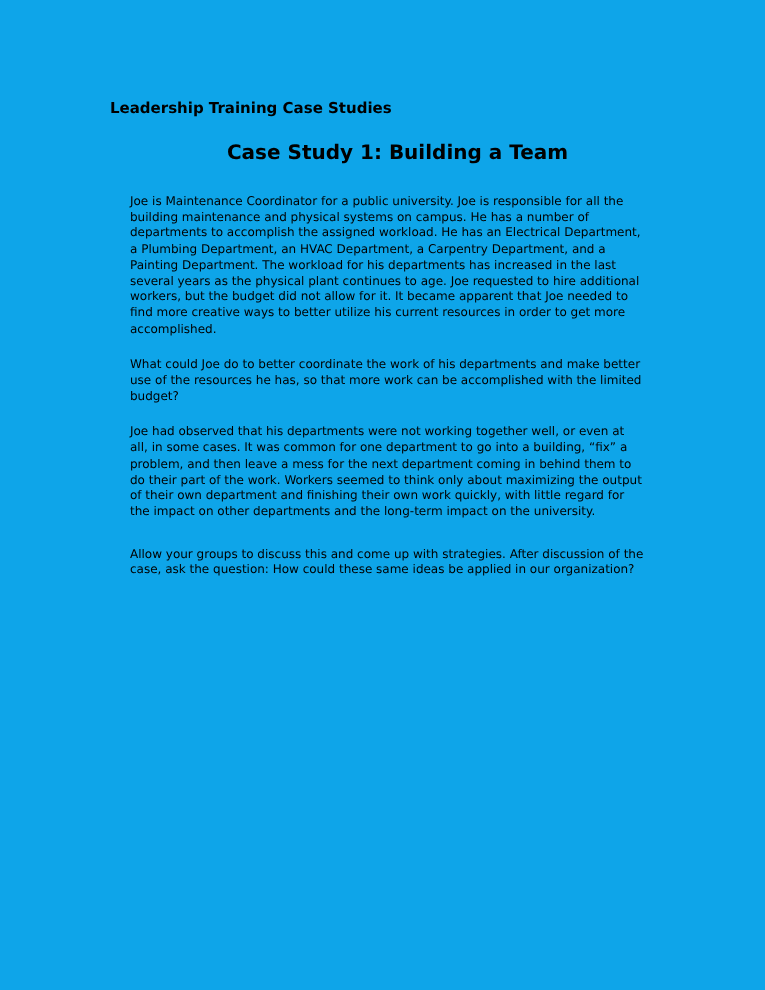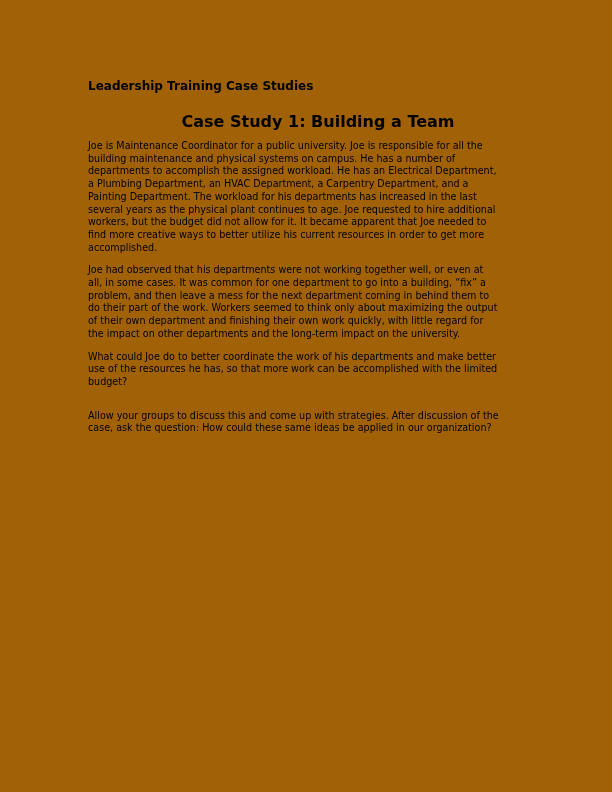--- a/index.html
+++ b/index.html
@@ -4,21 +4,21 @@
 <style>
   html, body {
     margin: 0;
     padding: 0;
     background: #ffffff;
   }
   .page {
     position: relative;
     width: 612px;
     height: 792px;
-    background: #a16207;
+    background: #0ea5e9;
     color: #000000;
     font-family: "DejaVu Sans", "Liberation Sans", sans-serif;
     overflow: hidden;
   }
   .doc-header {
     position: absolute;
     left: 88px;
     top: 79px;
     font-size: 12px;
     font-weight: bold;
@@ -36,21 +36,21 @@
     white-space: pre;
   }
   .doc-body {
     position: absolute;
     left: 88px;
     top: 140px;
     font-size: 9.6px;
     line-height: 12.7px;
   }
   .para {
-    margin: 0;
+    margin: 16px;
     white-space: pre;
   }
   .para-2, .para-3 {
     margin-top: 10px;
   }
   .para-4 {
     margin-top: 21px;
   }
 </style>
 </head>
@@ -62,25 +62,25 @@
   <div class="doc-body">
     <p class="para para-1">Joe is Maintenance Coordinator for a public university. Joe is responsible for all the
 building maintenance and physical systems on campus. He has a number of
 departments to accomplish the assigned workload. He has an Electrical Department,
 a Plumbing Department, an HVAC Department, a Carpentry Department, and a
 Painting Department. The workload for his departments has increased in the last
 several years as the physical plant continues to age. Joe requested to hire additional
 workers, but the budget did not allow for it. It became apparent that Joe needed to
 find more creative ways to better utilize his current resources in order to get more
 accomplished.</p>
+    <p class="para para-3">What could Joe do to better coordinate the work of his departments and make better
+use of the resources he has, so that more work can be accomplished with the limited
+budget?</p>
     <p class="para para-2">Joe had observed that his departments were not working together well, or even at
 all, in some cases. It was common for one department to go into a building, “fix” a
 problem, and then leave a mess for the next department coming in behind them to
 do their part of the work. Workers seemed to think only about maximizing the output
 of their own department and finishing their own work quickly, with little regard for
 the impact on other departments and the long-term impact on the university.</p>
-    <p class="para para-3">What could Joe do to better coordinate the work of his departments and make better
-use of the resources he has, so that more work can be accomplished with the limited
-budget?</p>
     <p class="para para-4">Allow your groups to discuss this and come up with strategies. After discussion of the
 case, ask the question: How could these same ideas be applied in our organization?</p>
   </div>
 </div>
 
 </body></html>

